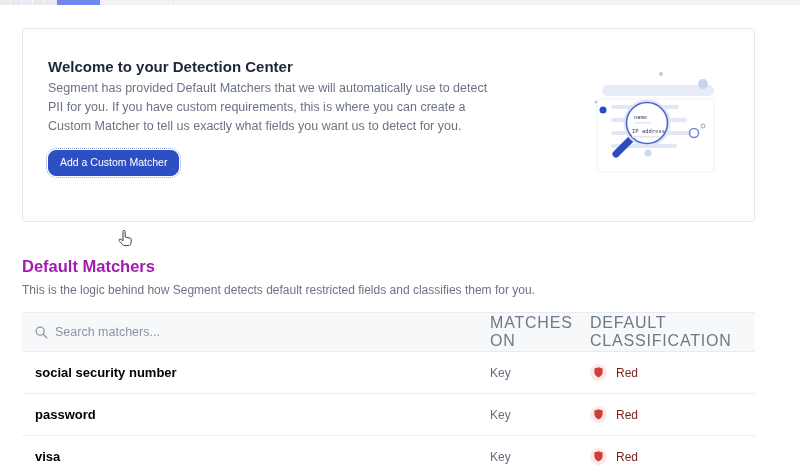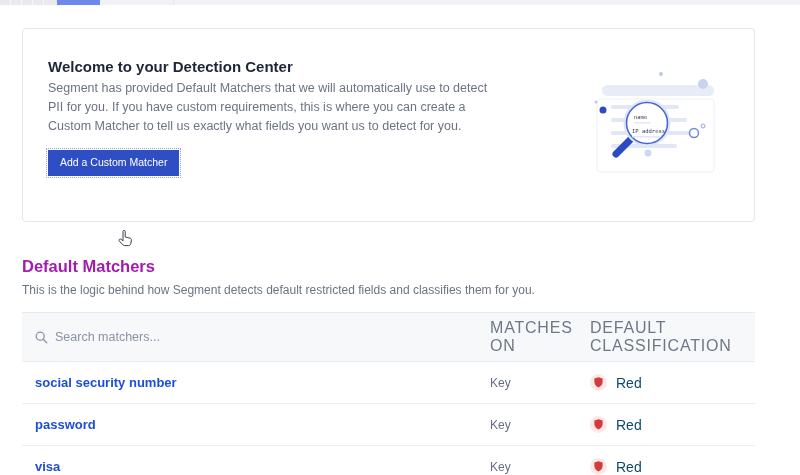--- a/index.html
+++ b/index.html
@@ -25,61 +25,61 @@
   .welcome-card {
     position:relative; margin-top:23px; height:194px;
     background:#fff; border:1px solid #e4e7ee; border-radius:4px;
     padding:28px 0 0 25px;
   }
   .welcome-card h2 { font-size:15px; line-height:19px; font-weight:700; color:#1d2639; }
   .welcome-card p { margin-top:3px; width:452px; font-size:12.5px; line-height:19px; color:#6b7384; }
   .btn-primary {
     margin-top:14px; display:inline-block;
     background:var(--accent-blue,#2e4fc4); color:#fff;
-    border:1px solid var(--accent-blue,#2e4fc4); border-radius:0;
+    border:1px solid var(--accent-blue,#2e4fc4); border-radius:8px;
     font-family:"Liberation Sans", sans-serif;
     font-size:10.5px; font-weight:500; line-height:1;
     padding:6px 11px 7px; cursor:pointer;
     outline:1px dotted rgba(130,150,210,.9); outline-offset:1px;
   }
   .illustration { position:absolute; right:0; top:32px; width:170px; height:130px; }
   .pointer-cursor { position:absolute; left:95px; top:201px; }
 
   
   .matchers h2 { margin-top:34px; font-size:16.5px; line-height:20px; font-weight:700; color:#a21caf; }
   .matchers .desc { margin-top:7px; font-size:12px; color:#6b7384; }
 
   .table { margin-top:15px; width:733px; }
   .thead {
     display:grid; grid-template-columns:455px 100px 1fr; align-items:center;
-    height:50px; background:#f7f8fa; padding-left:13px;
+    height:40px; background:#f7f8fa; padding-left:13px;
     border-top:1px solid #e7eaef; border-bottom:1px solid #e7eaef;
   }
   .search-cell { display:flex; align-items:center; gap:7px; }
   .search-cell input {
     border:none; background:transparent; outline:none;
     font-family:"Liberation Sans", sans-serif; font-size:12.5px; color:#3a4254; width:300px;
   }
   .search-cell input::placeholder { color:#8a93a6; opacity:1; }
   .col-header { font-size:16px; font-weight:400; letter-spacing:0.05em; color:#6e7889; }
 
   .trow {
     display:grid; grid-template-columns:455px 100px 1fr; align-items:center;
     height:42px; padding-left:13px; border-bottom:1px solid #ebeef2;
     background:#fff; cursor:pointer;
   }
-  .cell-name { font-size:13px; font-weight:600; color:#1d4ed8; }
+  .cell-name { font-size:13px; font-weight:600; color:#000000; }
   .cell-key  { font-size:12px; color:#646e80; }
   .cell-cls  { display:flex; align-items:center; gap:9px; }
   .badge {
     width:17px; height:17px; border-radius:50%;
     background:var(--classification-red-bg,#fbe9e9);
     display:flex; align-items:center; justify-content:center;
   }
-  .cls-label { font-size:14px; color:#0c4a6e; }
+  .cls-label { font-size:12px; color:#7f1d1d; }
 </style>
 </head>
 <body>
 
 <div class="tabstrip">
   <div class="dark-seg"></div>
   <div class="tick" style="left:10px"></div>
   <div class="tick" style="left:21px"></div>
   <div class="tick" style="left:32px"></div>
   <div class="tick" style="left:43px"></div>

